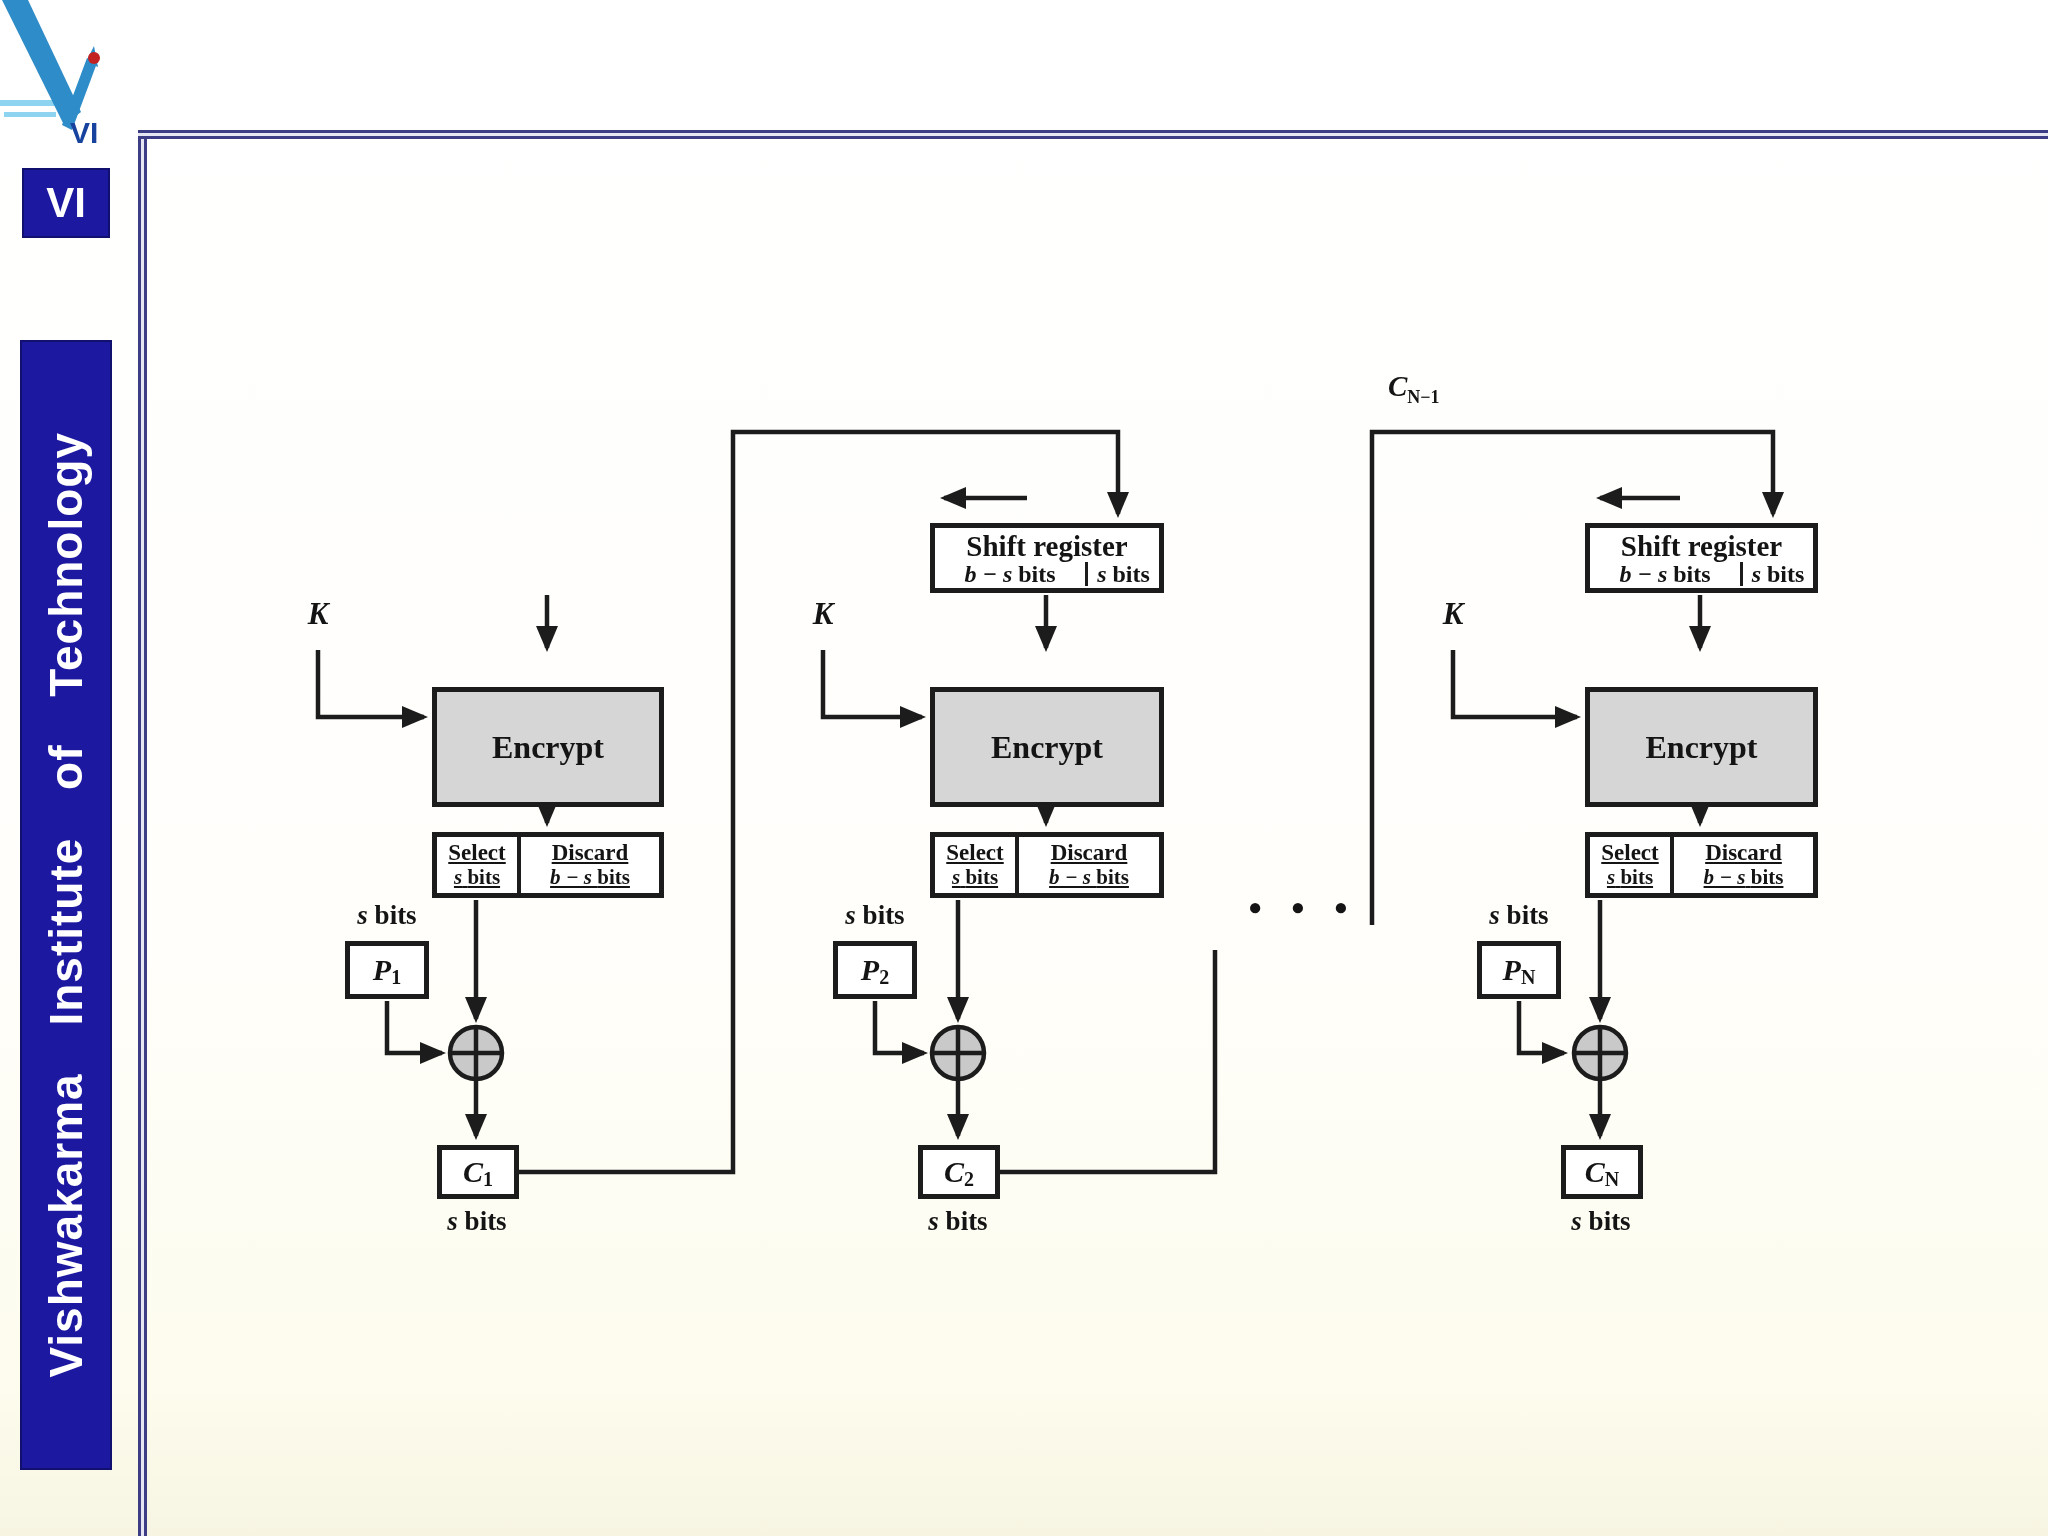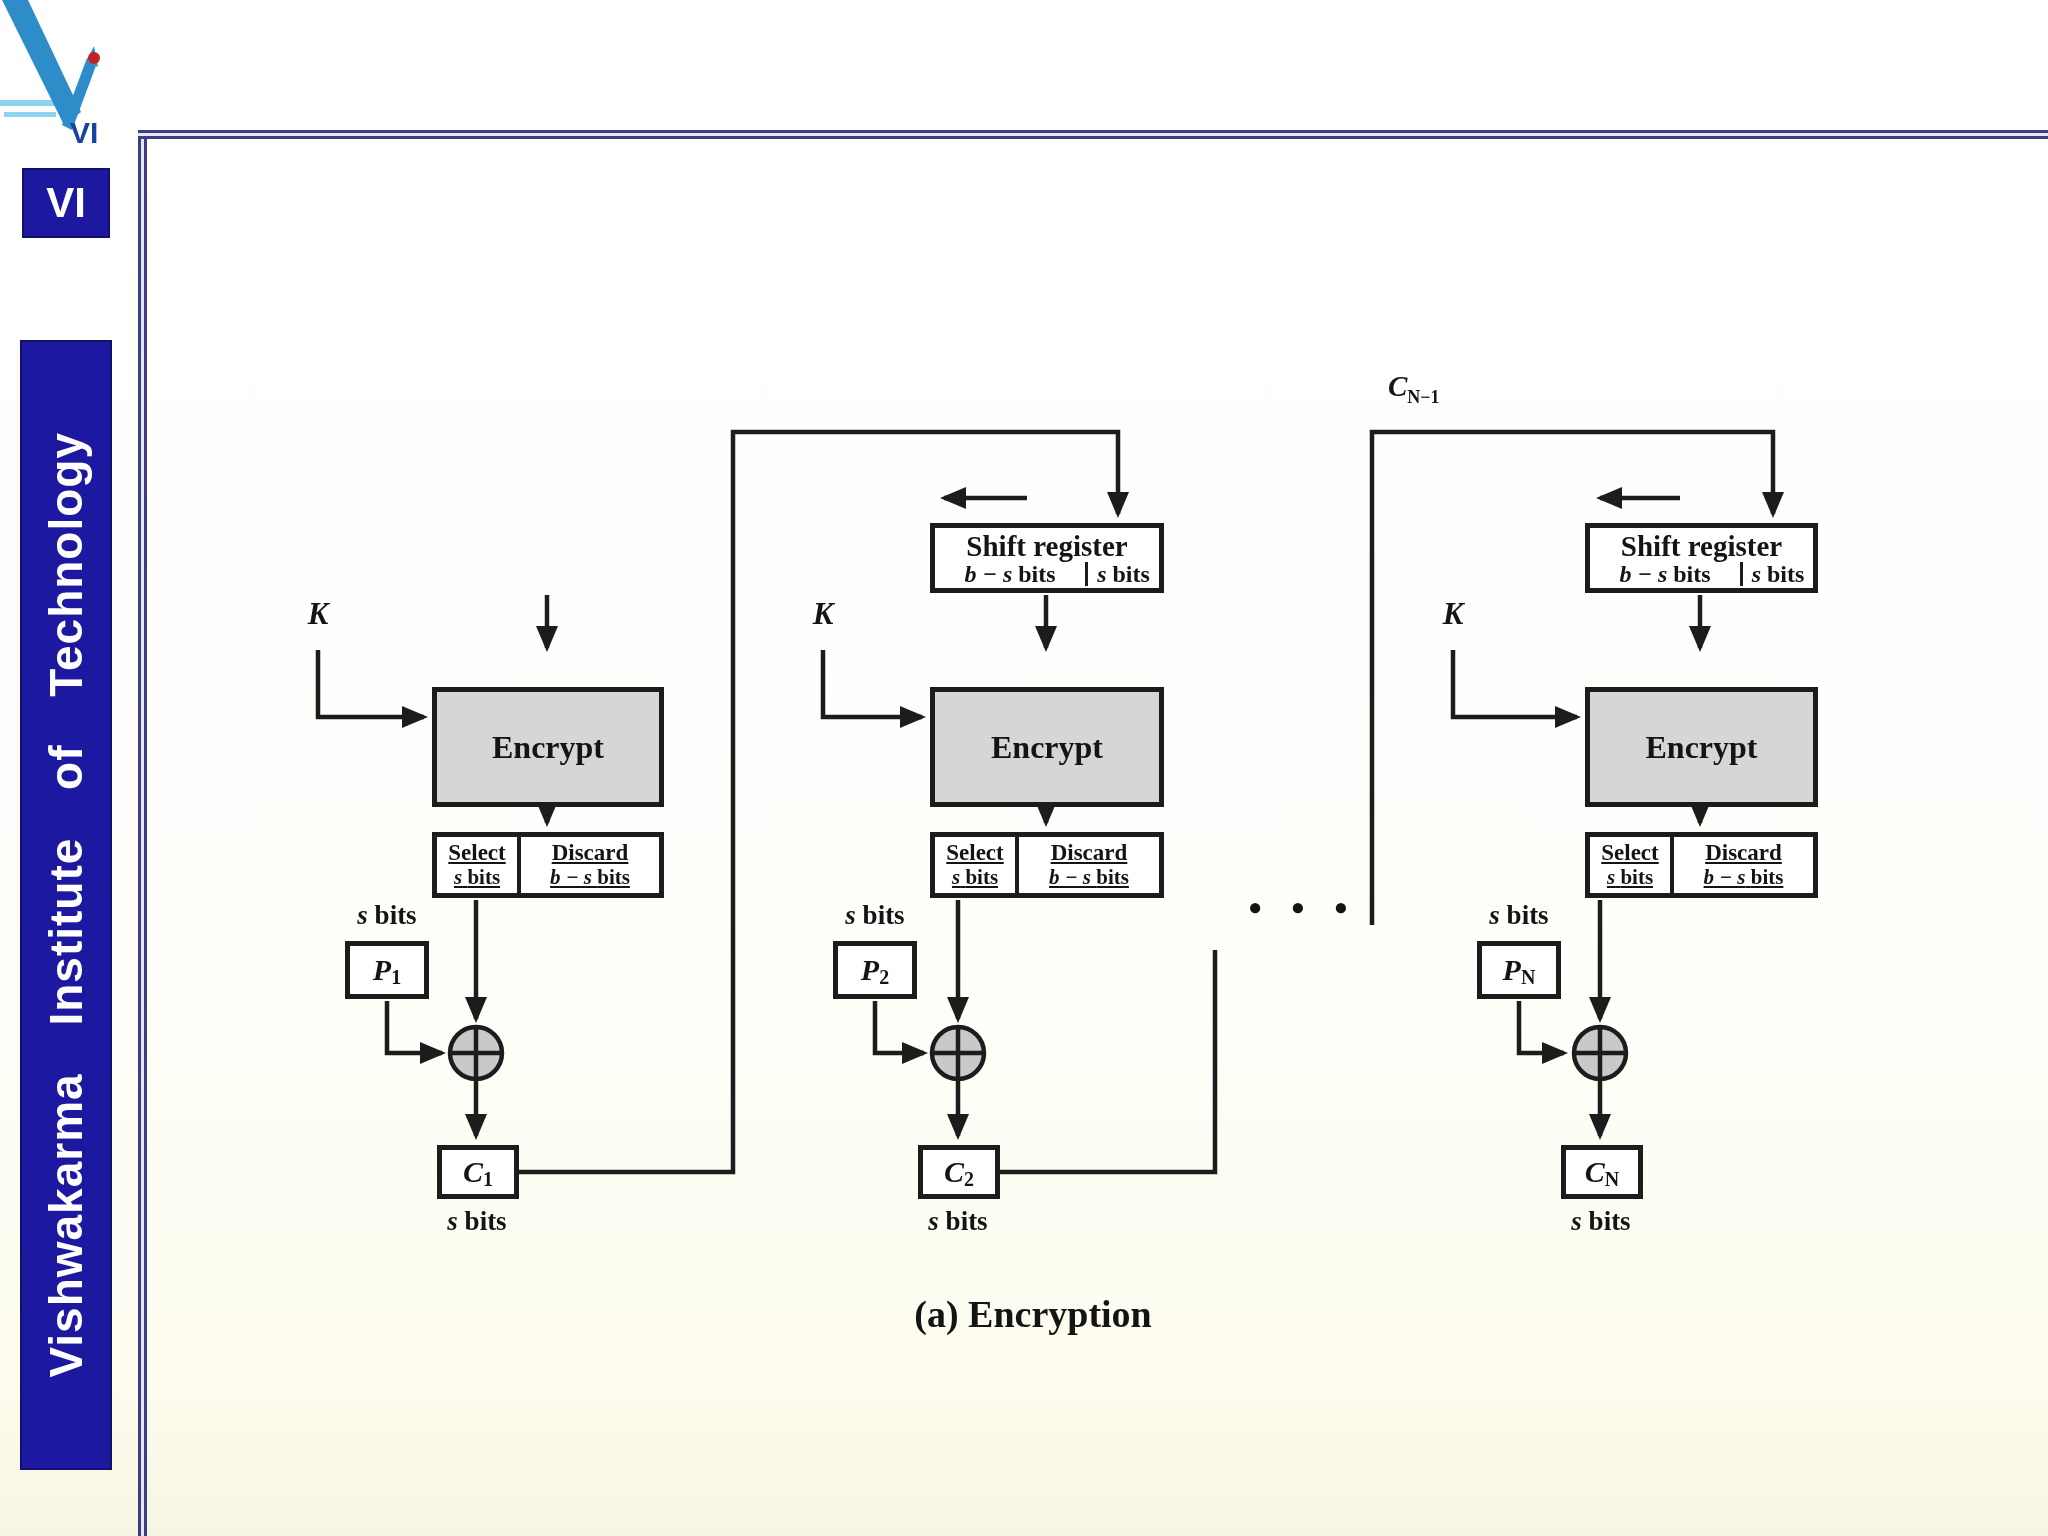--- a/index.html
+++ b/index.html
@@ -263,15 +263,14 @@
       <sub>N</sub>
   </div>
   <div class="box pcbox" style="left:1561px;top:1145px;width:82px;height:54px;">
     <i>C</i>
       <sub>N</sub>
   </div>
   <div class="lab sbits" style="left:1536px;top:1206px;">
     <i>s</i> <span>bits</span>
   </div>
 
-  <div class="lab" id="caption">(a) Encryption</div>
 
 </div>
 
 </body></html>

